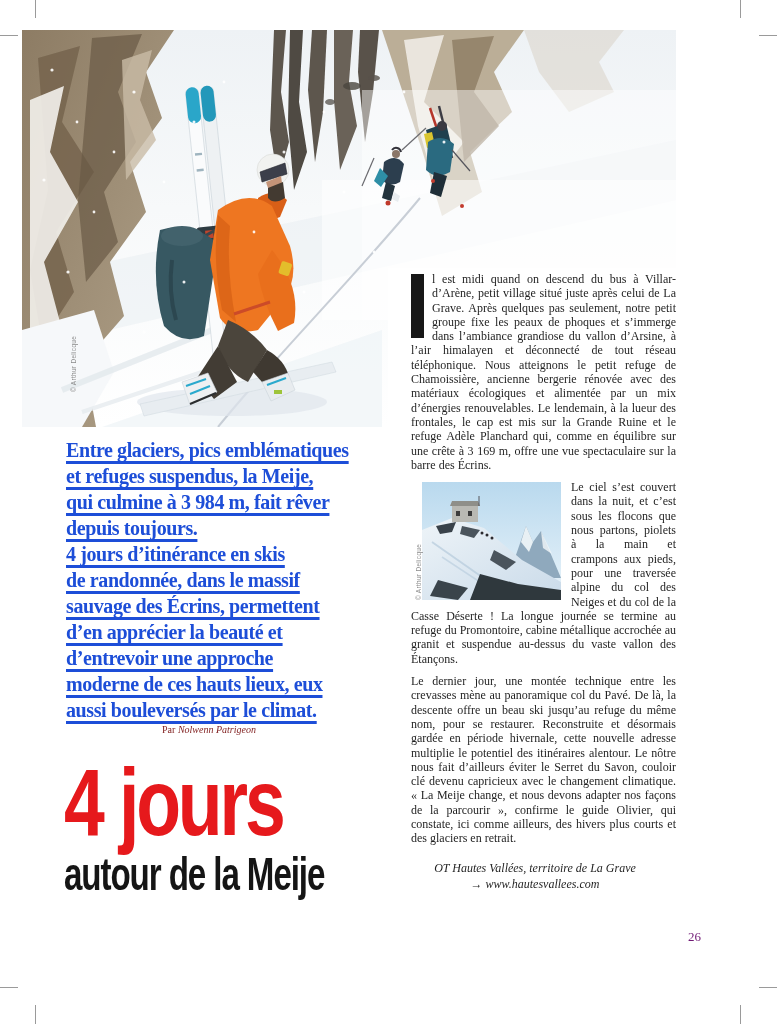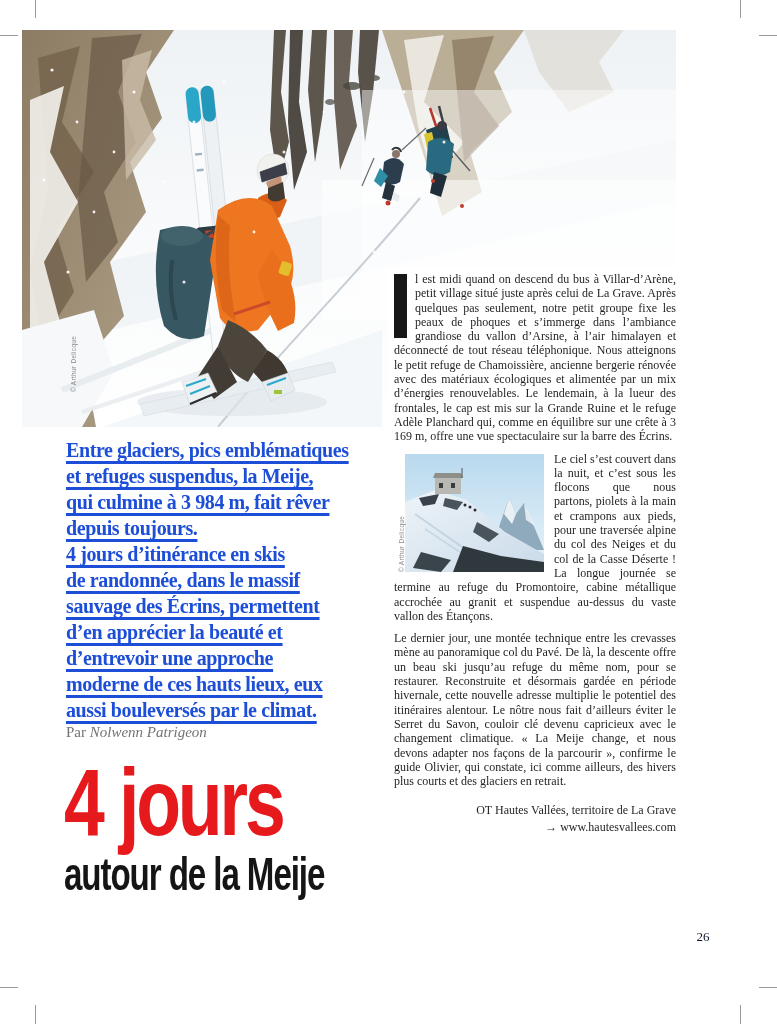--- a/index.html
+++ b/index.html
@@ -10,43 +10,43 @@
   
   .photo-main{position:absolute;left:22px;top:30px;width:654px;height:397px;
     clip-path:polygon(0 0,654px 0,654px 238px,366px 238px,366px 397px,0 397px);}
   .credit-main{position:absolute;left:48px;top:362px;transform-origin:0 0;transform:rotate(-90deg);
     font-family:"Liberation Sans",sans-serif;font-size:6.5px;color:#8a8a8a;letter-spacing:.3px;white-space:nowrap;}
 
   
   .standfirst{position:absolute;left:66px;top:437px;width:334px;
     font-weight:bold;font-size:20px;line-height:26px;letter-spacing:-.4px;color:#1d4ed8;
     white-space:pre-line;text-decoration:underline;text-decoration-thickness:2.5px;text-underline-offset:4px;}
-  .byline{position:absolute;left:66px;top:724px;width:286px;text-align:left;font-size:15px;color:#737373;}
+  .byline{position:absolute;left:66px;top:724px;width:286px;text-align:center;font-size:10px;color:#7f1d1d;}
   .byline .name{font-style:italic;}
 
   
   .title-red{position:absolute;left:64px;top:756px;font-family:"Liberation Sans",sans-serif;
     font-weight:bold;font-size:94px;line-height:94px;letter-spacing:-4px;color:#e6191c;
     transform:scaleX(.78);transform-origin:0 0;white-space:nowrap;}
   .title-black{position:absolute;left:64px;top:851px;font-family:"Liberation Sans",sans-serif;
     font-weight:bold;font-size:46px;line-height:46px;letter-spacing:-1.5px;color:#151515;
     transform:scaleX(.72);transform-origin:0 0;white-space:nowrap;}
 
   
   .column{position:absolute;left:394px;top:272px;width:282px;font-size:12px;line-height:14.3px;
     text-align:justify;color:#1f1f1f;}
-  .column p{margin:0 0 8px 0;}
+  .column p{margin:0 0 8px 17px;}
   .dropcap{float:left;width:13px;height:64px;background:#171717;margin:2px 8px 0 0;
     color:transparent;overflow:hidden;font-size:0;}
   .photo2-float{position:relative;float:left;width:150px;height:122px;margin:2px 10px 2px 0;}
   .photo2-float svg{position:absolute;left:11px;top:0;}
   .credit2{position:absolute;left:1px;top:118px;transform-origin:0 0;transform:rotate(-90deg);
     font-family:"Liberation Sans",sans-serif;font-size:6.5px;color:#8a8a8a;letter-spacing:.3px;white-space:nowrap;}
-  .outro{margin-top:14px;font-size:12px;line-height:16.5px;text-align:right;white-space:pre-line;}
-  .pagenum{position:absolute;left:688px;top:929px;width:30px;text-align:center;font-size:13px;color:#0f172a;}
+  .outro{margin-top:14px;font-style:italic;font-size:12px;line-height:16.5px;text-align:center;white-space:pre-line;}
+  .pagenum{position:absolute;left:688px;top:929px;width:30px;font-size:13px;color:#701a75;}
 </style>
 </head>
 <body>
 
 <div class="page">
 
   <div class="mark" style="left:35px;top:0;width:1px;height:18px;"></div>
   <div class="mark" style="left:0;top:35px;width:18px;height:1px;"></div>
   <div class="mark" style="left:740px;top:0;width:1px;height:18px;"></div>
   <div class="mark" style="left:759px;top:35px;width:18px;height:1px;"></div>

